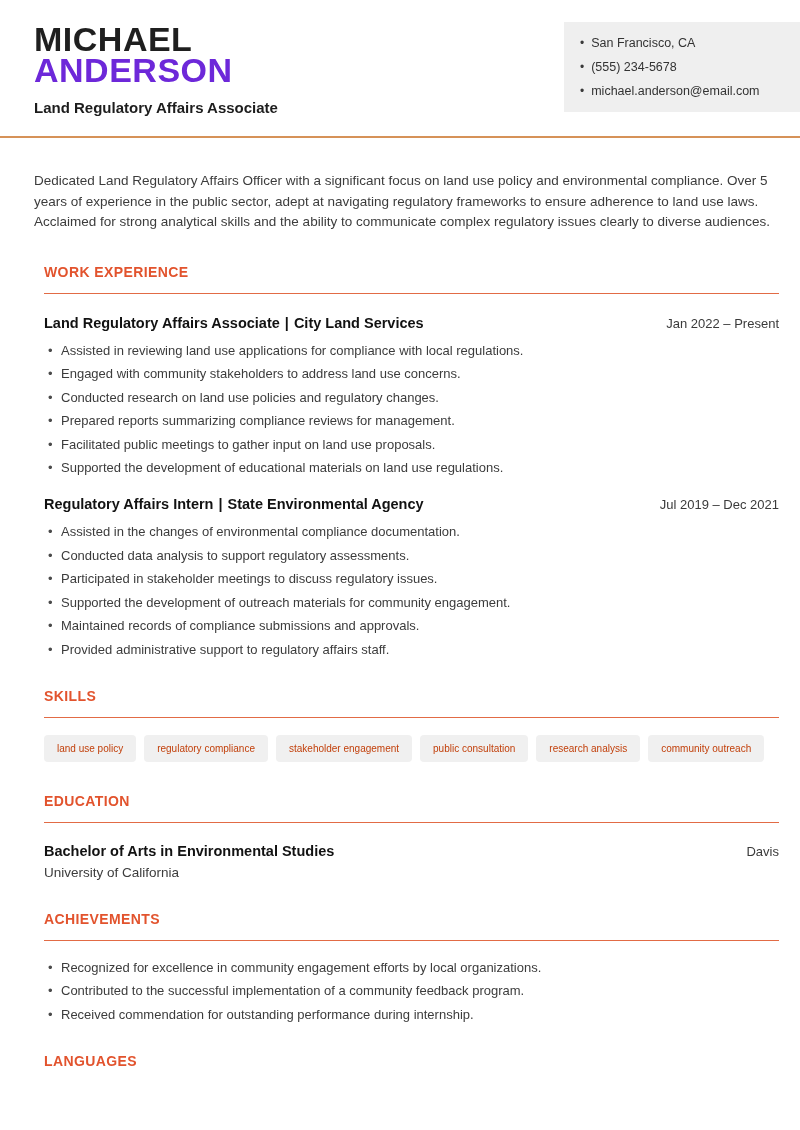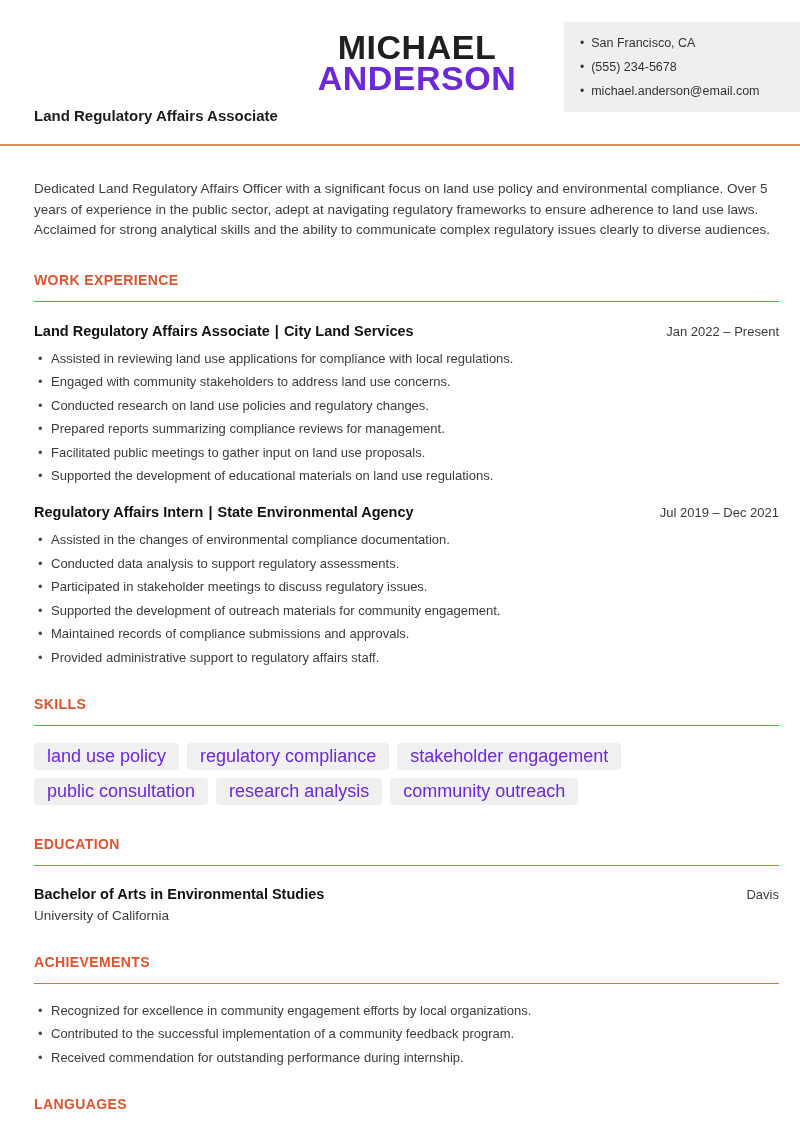--- a/index.html
+++ b/index.html
@@ -9,21 +9,21 @@
     height: 1130px;
     background: #ffffff;
     font-family: "Liberation Sans", sans-serif;
     color: #3c3c3c;
     overflow: hidden;
   }
   .page { position: relative; width: 800px; height: 1130px; }
 
   
   .header { position: relative; padding: 24px 0 0 34px; min-height: 106px; }
-  .name { margin: 8px; font-size: 34px; line-height: 31px; font-weight: bold; letter-spacing: 0.5px; text-align: center; }
+  .name { margin: 0; font-size: 34px; line-height: 31px; font-weight: bold; letter-spacing: 0.5px; }
   .name .first { display: block; color: #1f1f1f; }
   .name .last  { display: block; color: #6d28d9; }
   .headline { margin-top: 13px; font-size: 15px; font-weight: 600; color: #1d1d1d; }
 
   .contact-card {
     position: absolute; top: 22px; right: 0;
     width: 236px; min-height: 90px;
     background: #efefef;
     padding: 14px 14px 12px 16px;
   }
@@ -37,21 +37,21 @@
 
   .header-divider {
     border: none; border-top: 2px solid #d69258;
     margin: 20px 0 0 0;
   }
 
   
   main { padding: 0 21px 0 34px; }
   .summary { margin-top: 33px; font-size: 13.5px; line-height: 20.5px; color: #3c3c3c; }
 
-  .section { margin-top: 31px; }
+  .section { margin-top: 31px; margin-left: 10px; }
   .section-heading {
     margin: 0; font-size: 14px; font-weight: bold;
     letter-spacing: 0.4px; color: #e2532d;
   }
   .section-rule { border: none; border-top: 1.5px solid #e26b45; margin: 13px 0 0 0; }
 
   .job { margin-top: 21px; }
   .job-header { display: flex; justify-content: space-between; align-items: baseline; }
   .job-name { font-size: 14.5px; font-weight: bold; color: #121212; }
   .job-name .pipe { padding: 0 5px; font-weight: bold; }
@@ -63,21 +63,21 @@
     font-size: 13px; line-height: 15px;
     color: #3c3c3c; margin-bottom: 8.5px;
   }
   ul.bullets li::before {
     content: "•"; position: absolute; left: 0; top: 0; color: #4a4a4a;
   }
 
   .tags { display: flex; flex-wrap: wrap; gap: 8px; margin-top: 17px; }
   .tag {
     background: #f0f0f0; border-radius: 4px;
-    padding: 7px 13px; font-size: 18px; color: #6d28d9;
+    padding: 7px 13px; font-size: 10px; color: #c2410c;
     line-height: 13px;
   }
 
   .edu-row { display: flex; justify-content: space-between; align-items: baseline; margin-top: 20px; gap: 24px; }
   .degree { font-size: 14.5px; font-weight: bold; color: #121212; }
   .edu-location { font-size: 13px; color: #3a3a3a; }
   .school { margin-top: 6px; font-size: 13.5px; color: #3c3c3c; }
 </style>
 </head>
 <body>

